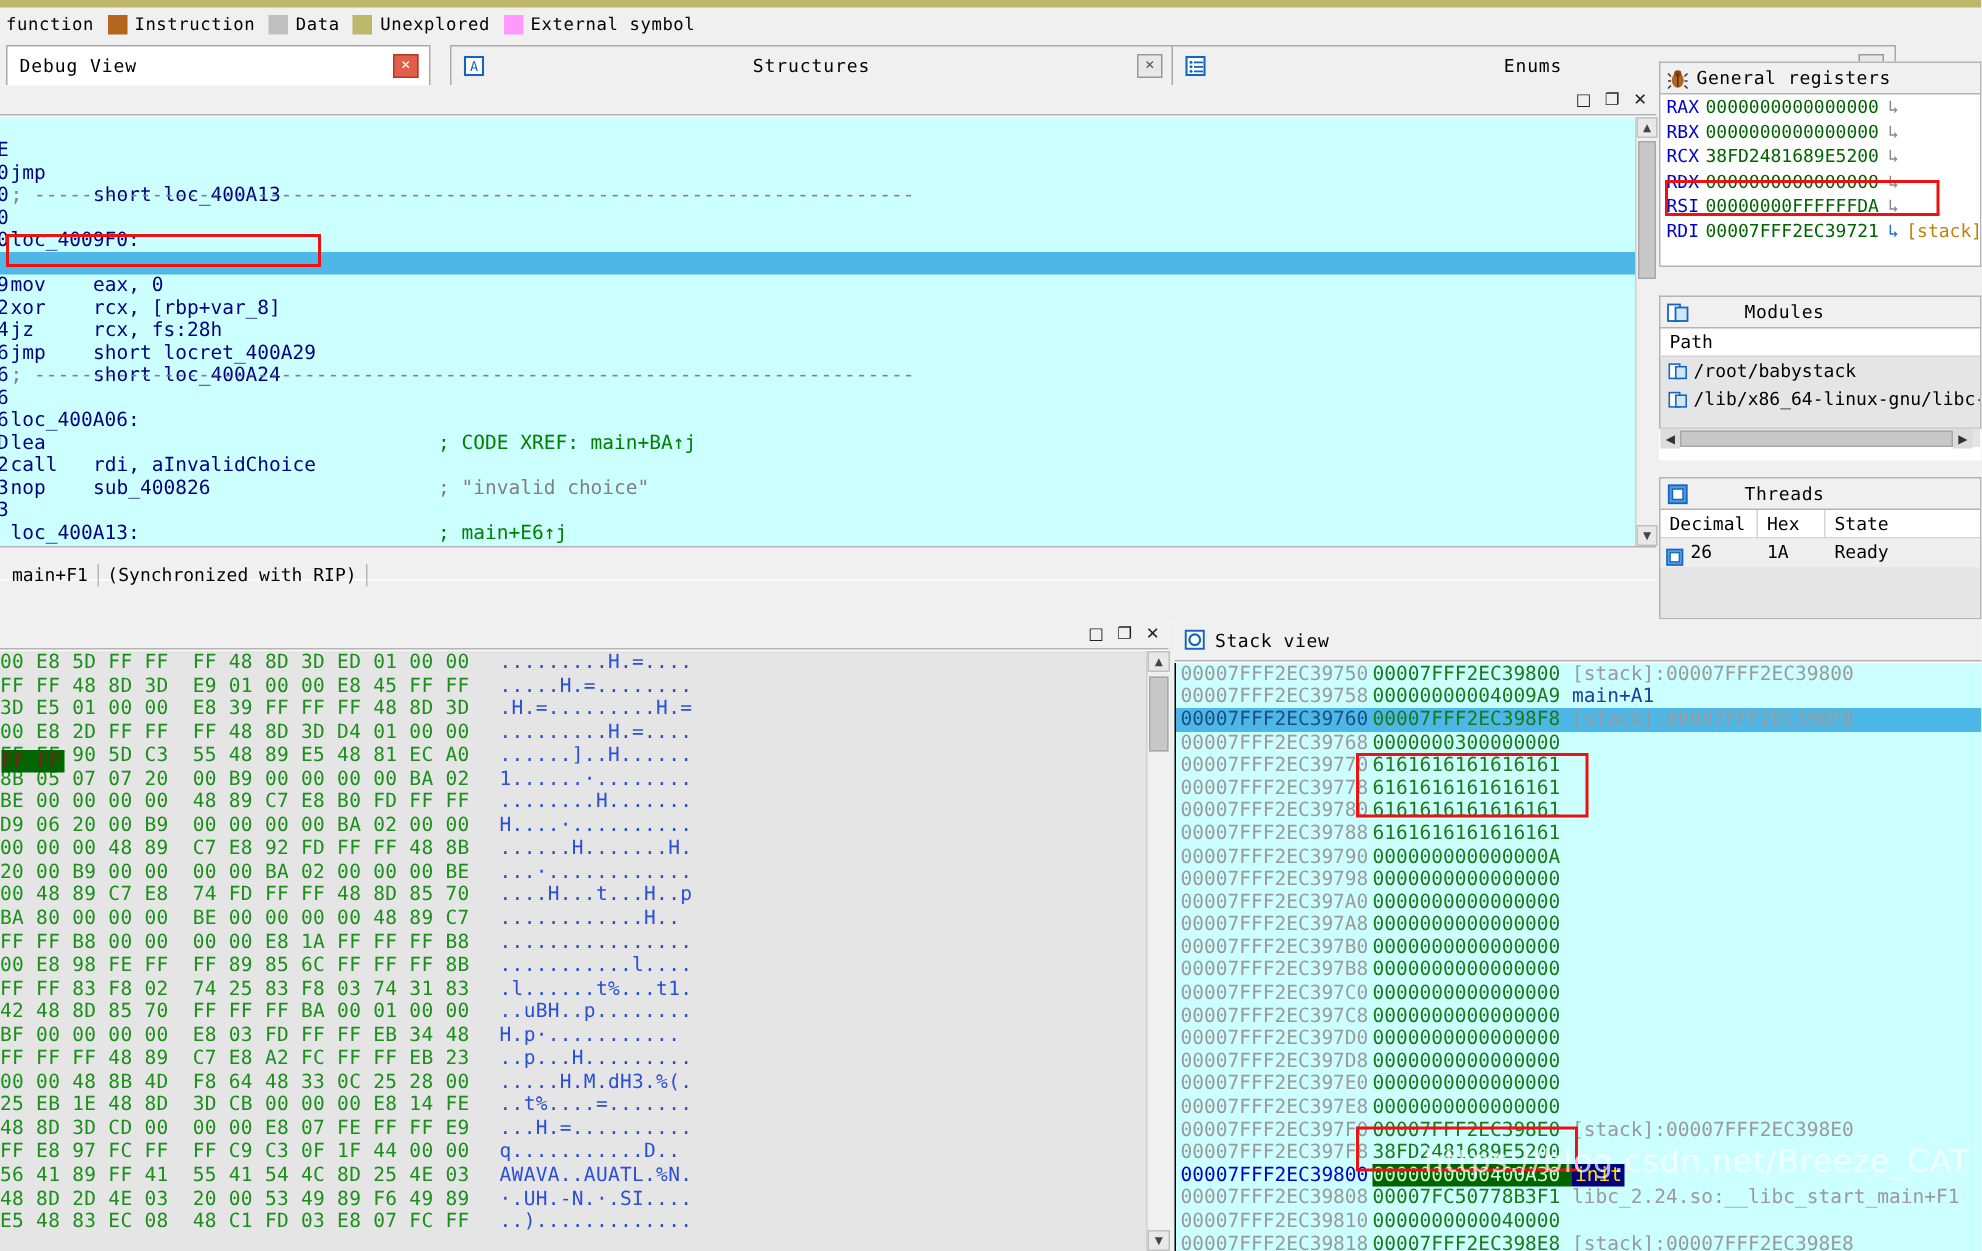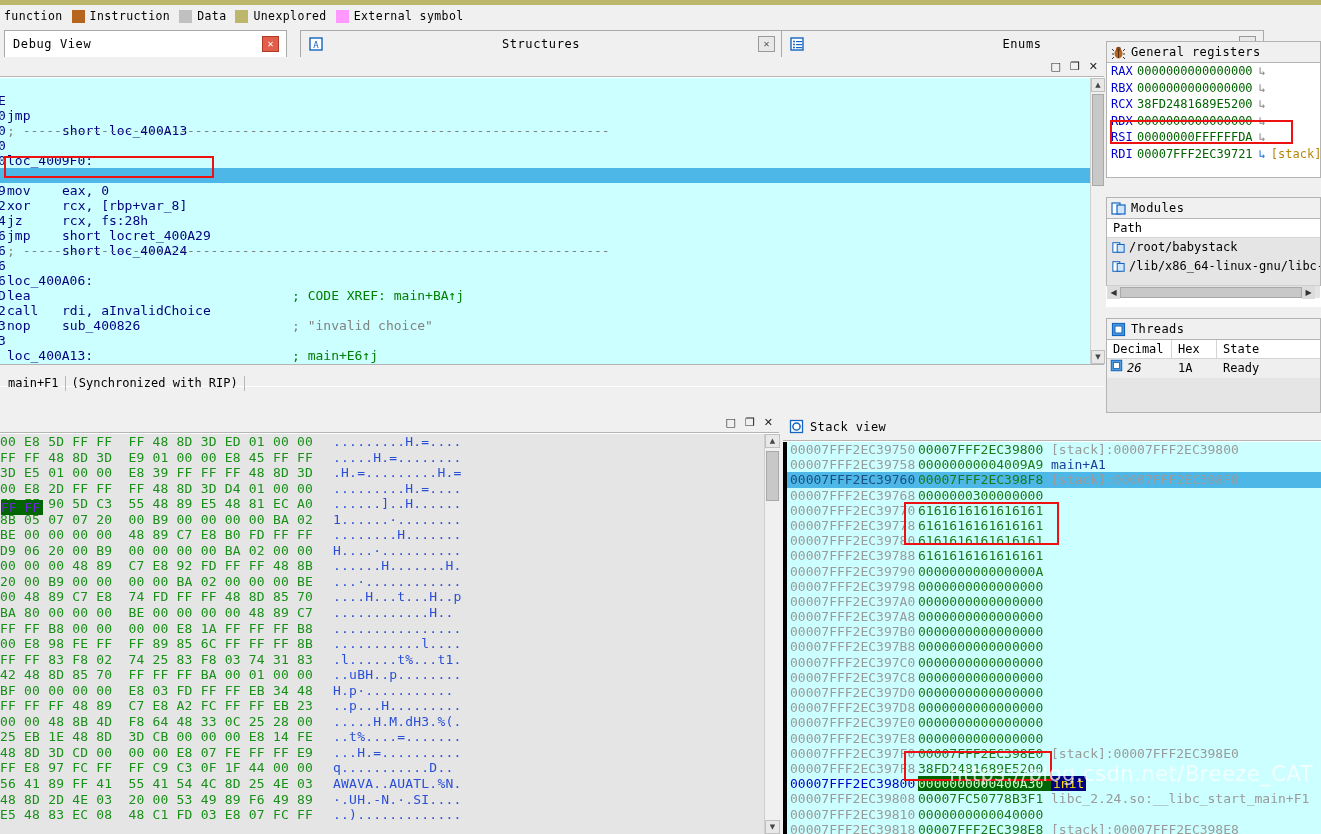--- a/index.html
+++ b/index.html
@@ -125,21 +125,21 @@
   .reg-val { color: #006400; flex: 0 0 auto; }
   .reg-arrow { color: #888; padding-left: 6px; }
   .reg-arrow.blue { color: #1e6fd9; }
   .reg-tag { color: #b8860b; padding-left: 5px; }
 
   #mod-panel { left: 1106px; top: 197px; width: 215px; height: 110px; }
   #thr-panel { left: 1106px; top: 318px; width: 215px; height: 95px; }
   .sub-head {
     position: absolute; left: 0; top: 0; width: 215px; height: 21px;
     background: #f0f0f0; border: 1px solid #b4b4b4; border-bottom: none;
-    display: flex; align-items: center; padding-left: 4px;
+    display: flex; align-items: center; padding-left: 4px; gap: 32px;
   }
   .sub-body {
     position: absolute; left: 0; width: 215px; background: #e5e5e5;
     border: 1px solid #b4b4b4; overflow: hidden;
     font-family: "DejaVu Sans Mono", monospace; font-size: 12px;
   }
   .col-head { height: 19px; line-height: 19px; background: #fff; border-bottom: 1px solid #d4d4d4; display: flex; }
   .col-head > div { padding-left: 6px; border-right: 1px solid #d4d4d4; height: 19px; }
   .trow { height: 19px; line-height: 19px; display: flex; }
   .trow.sel { background: #efefef; }
@@ -174,21 +174,21 @@
   
   #stack-panel { left: 783px; top: 413px; width: 538px; height: 421px; }
   #stack-head {
     position: absolute; left: 0; top: 0; width: 538px; height: 28px;
     background: #f0f0f0; border-bottom: 1px solid #b4b4b4;
     display: flex; align-items: center; padding-left: 6px;
   }
   #stack-body {
     position: absolute; left: 0; top: 29px; width: 538px; height: 392px;
     background: #ccffff; overflow: hidden;
-    border-left: 4px solid #000000;
+    border-left: 1px solid #000000;
     font-family: "DejaVu Sans Mono", monospace; font-size: 13px; line-height: 15.2px;
   }
   .sline { height: 15.2px; white-space: pre; display: flex; align-items: center; }
   .sline.hl { background: #4db8e8; }
   .s-addr { color: #9a9a9a; padding-left: 3px; width: 131px; flex: 0 0 auto; }
   .sline.hl .s-addr { color: #1b4f80; }
   .sline.cur .s-addr { color: #0000cd; }
   .s-val { color: #1a7a1a; width: 133px; flex: 0 0 auto; }
   .s-cmt { color: #9a9a9a; }
   .s-cmt.blue { color: #1a3f9a; }
@@ -479,21 +479,21 @@
       </span>
       <span class="panel-ttl">Threads</span>
     </div>
     <div class="sub-body" style="top:21px;height:74px;">
       <div class="col-head">
         <div style="width:65px;">Decimal</div>
         <div style="width:45px;">Hex</div>
         <div style="width:100px;border-right:none;">State</div>
       </div>
       <div class="trow sel">
-        <div style="width:65px;display:flex;align-items:flex-start;padding-left:3px;font-style:italic;">
+        <div style="width:65px;display:flex;align-items:flex-end;padding-left:3px;">
           <span style="margin-right:4px;">
             <svg width="13" height="13" viewBox="0 0 15 15">
                 <rect x="1.5" y="1.5" width="12" height="12" fill="#4f9ddb" stroke="#1565c0" stroke-width="1.2"></rect>
                 <rect x="4" y="4" width="7" height="7" fill="#fff" stroke="#1565c0" stroke-width="1"></rect>
               </svg>
           </span>
           <span>26</span>
         </div>
         <div style="width:45px;">1A</div>
         <div style="width:100px;">Ready</div>
@@ -537,21 +537,21 @@
       <div class="hline"><span class="h-bytes">E5 48 83 EC 08  48 C1 FD 03 E8 07 FC FF</span><span class="h-ascii">..).............</span></div>
     </div>
     <div id="hex-scroll">
       <div class="sb-arrow" style="top:0;width:15px;">▲</div>
       <div class="sb-thumb" style="top:17px;height:50px;width:13px;"></div>
       <div class="sb-arrow" style="bottom:0;width:15px;">▼</div>
     </div>
   </div>
 
   <div style="position:absolute;left:1px;top:500px;width:42px;height:15px;background:#006400;"></div>
-  <div style="position:absolute;left:1px;top:500px;width:18px;height:15px;color:#6d28d9;font-family:'DejaVu Sans Mono',monospace;font-size:13px;line-height:15px;white-space:pre;">FF FF</div>
+  <div style="position:absolute;left:1px;top:500px;width:18px;height:15px;color:#7f1d1d;font-family:'DejaVu Sans Mono',monospace;font-size:13px;line-height:15px;white-space:pre;">FF FF</div>
 
   <div id="stack-panel" class="panel">
     <div id="stack-head">
       <span style="margin-right:6px;">
         <svg width="15" height="15" viewBox="0 0 15 15">
             <rect x="1.5" y="1.5" width="12" height="12" fill="#fff" stroke="#1565c0" stroke-width="1.3"></rect>
             <circle cx="7.5" cy="7.5" r="3.6" fill="none" stroke="#1565c0" stroke-width="1.5"></circle>
           </svg>
       </span>
       <span class="panel-ttl">Stack view</span>

